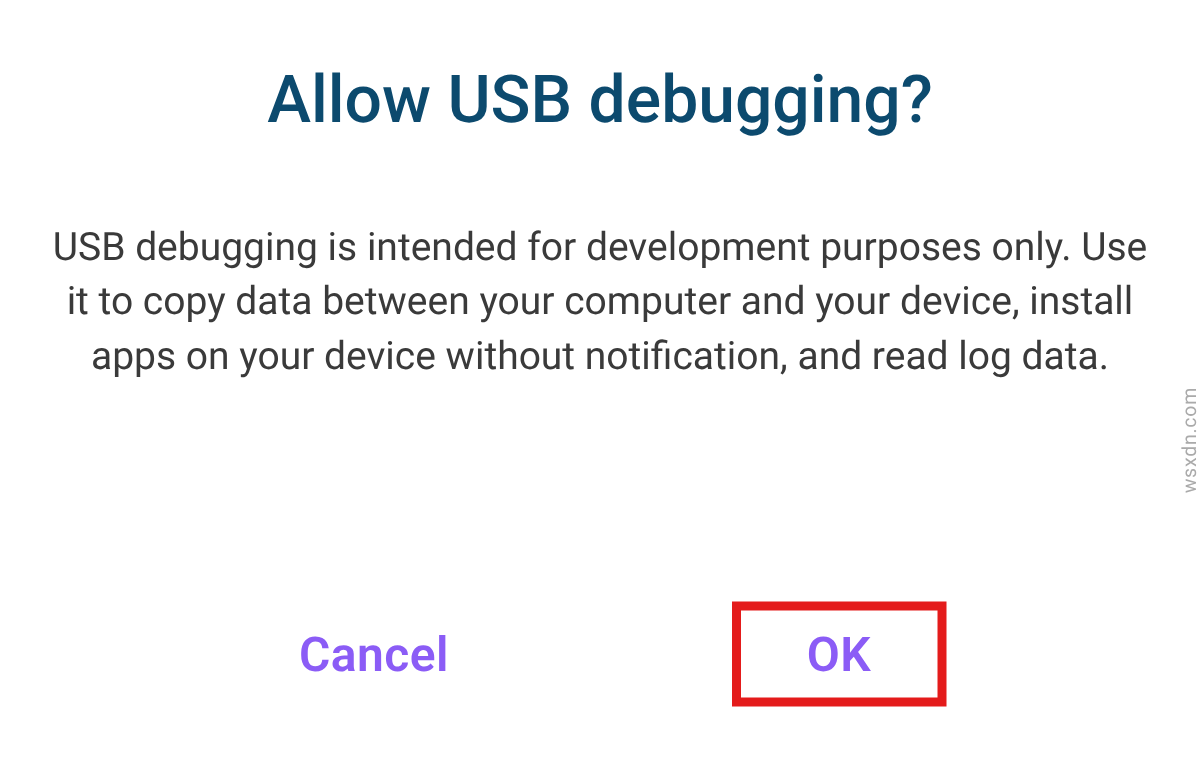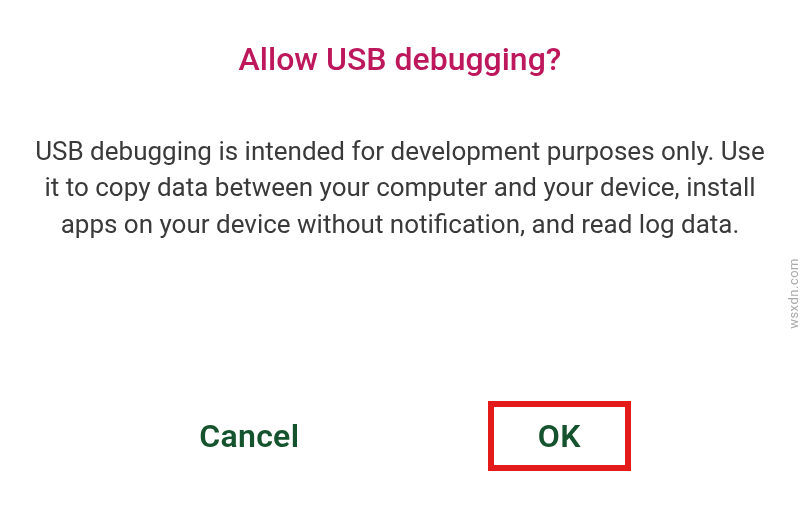--- a/index.html
+++ b/index.html
@@ -15,23 +15,23 @@
       position: relative;
       overflow: hidden;
     }
     .dialog {
       padding: 40px 25px 0 25px;
       display: flex;
       flex-direction: column;
       height: 100%;
     }
     .dialog-title {
-      font-size: 32px;
+      font-size: 44px;
       font-weight: 500;
-      color: #be185d;
+      color: #0c4a6e;
       text-align: center;
       margin-bottom: 55px;
     }
     .dialog-message {
       font-size: 26px;
       color: #3a3a3a;
       text-align: center;
       line-height: 1.4;
       padding: 0 2px;
       flex-grow: 1;
@@ -39,21 +39,21 @@
     .dialog-actions {
       display: flex;
       justify-content: space-around;
       align-items: center;
       padding: 0 60px 45px 60px;
       margin-top: 25px;
     }
     .btn {
       font-size: 32px;
       font-weight: 600;
-      color: #14532d;
+      color: #8b5cf6;
       background: none;
       border: none;
       cursor: pointer;
       padding: 10px 20px;
       font-family: inherit;
       letter-spacing: 0.3px;
     }
     .btn-cancel {
       margin-left: 10px;
     }

